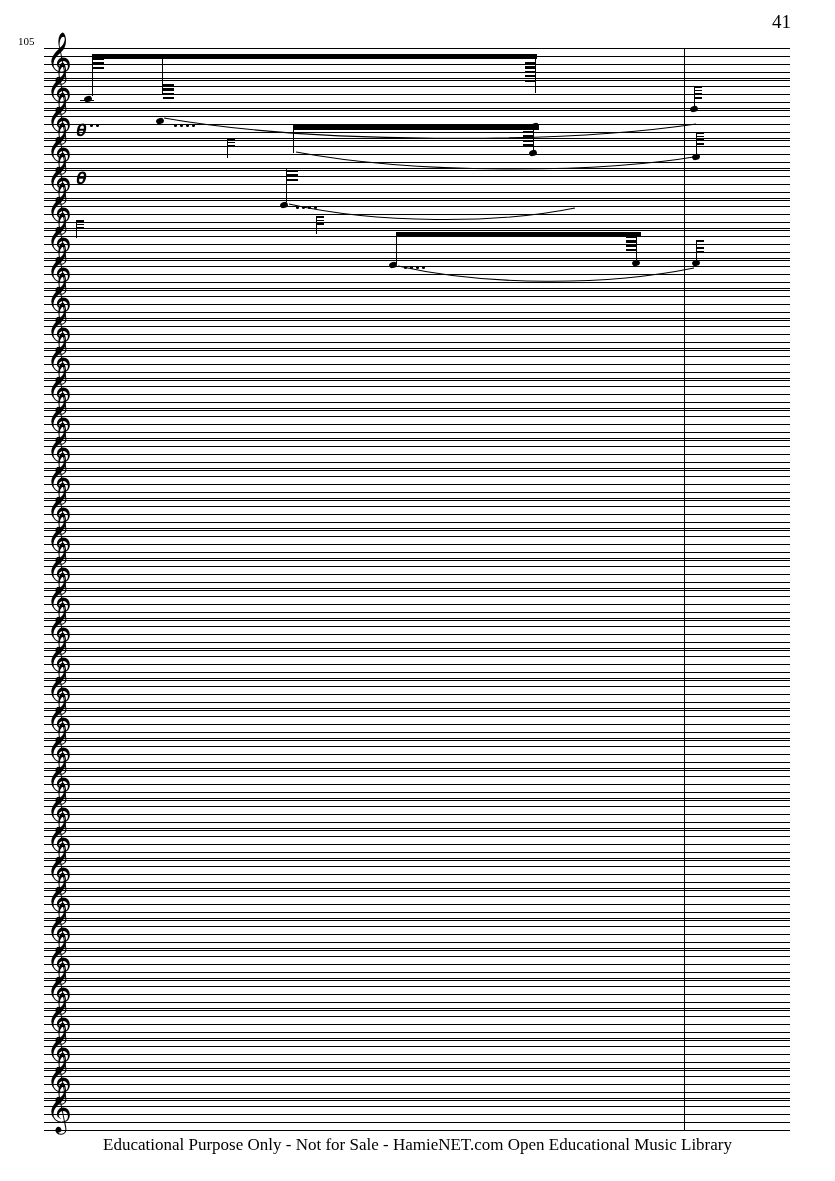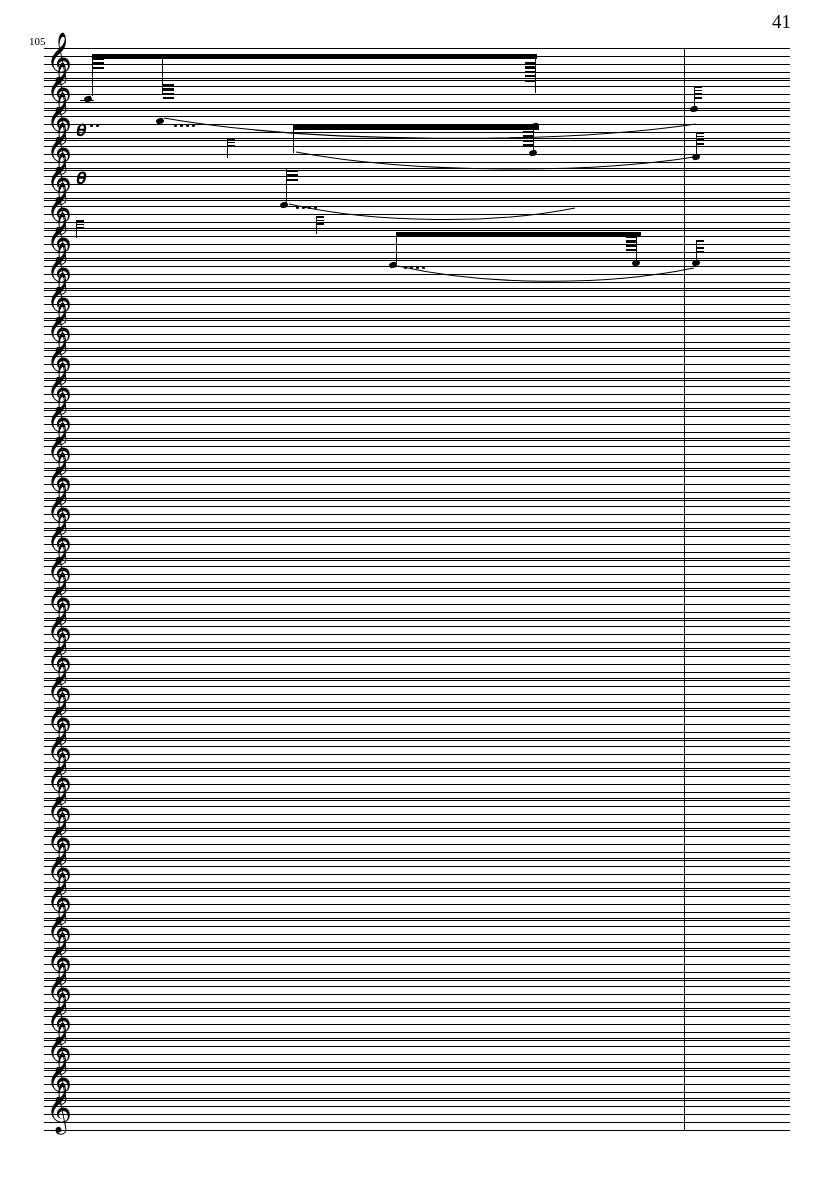--- a/index.html
+++ b/index.html
@@ -24,21 +24,21 @@
     top: 12px;
     right: 44px;
     font-size: 19px;
     font-family: "Liberation Serif", serif;
     line-height: 1;
   }
   
   #measure-number {
     position: absolute;
     top: 36px;
-    left: 29px;
+    left: 18px;
     font-size: 11px;
     font-family: "Liberation Serif", serif;
     line-height: 1;
   }
   
   .system {
     position: absolute;
     left: 44px;
     width: 746px;
   }
@@ -703,13 +703,14 @@
           <i></i>
         </div>
       <div class="stem" style="left:32px; top:-8px; height:18px;"></div>
       <svg class="slur" style="left:352px; top:34px; width:300px; height:24px;" viewBox="0 0 300 24" preserveAspectRatio="none">
         <path d="M2 4 C 90 24, 210 24, 298 6"></path>
       </svg>
     </div>
 
   </div>
 
+  <div id="footer">Educational Purpose Only - Not for Sale - HamieNET.com Open Educational Music Library</div>
 </div>
 
 </body></html>

